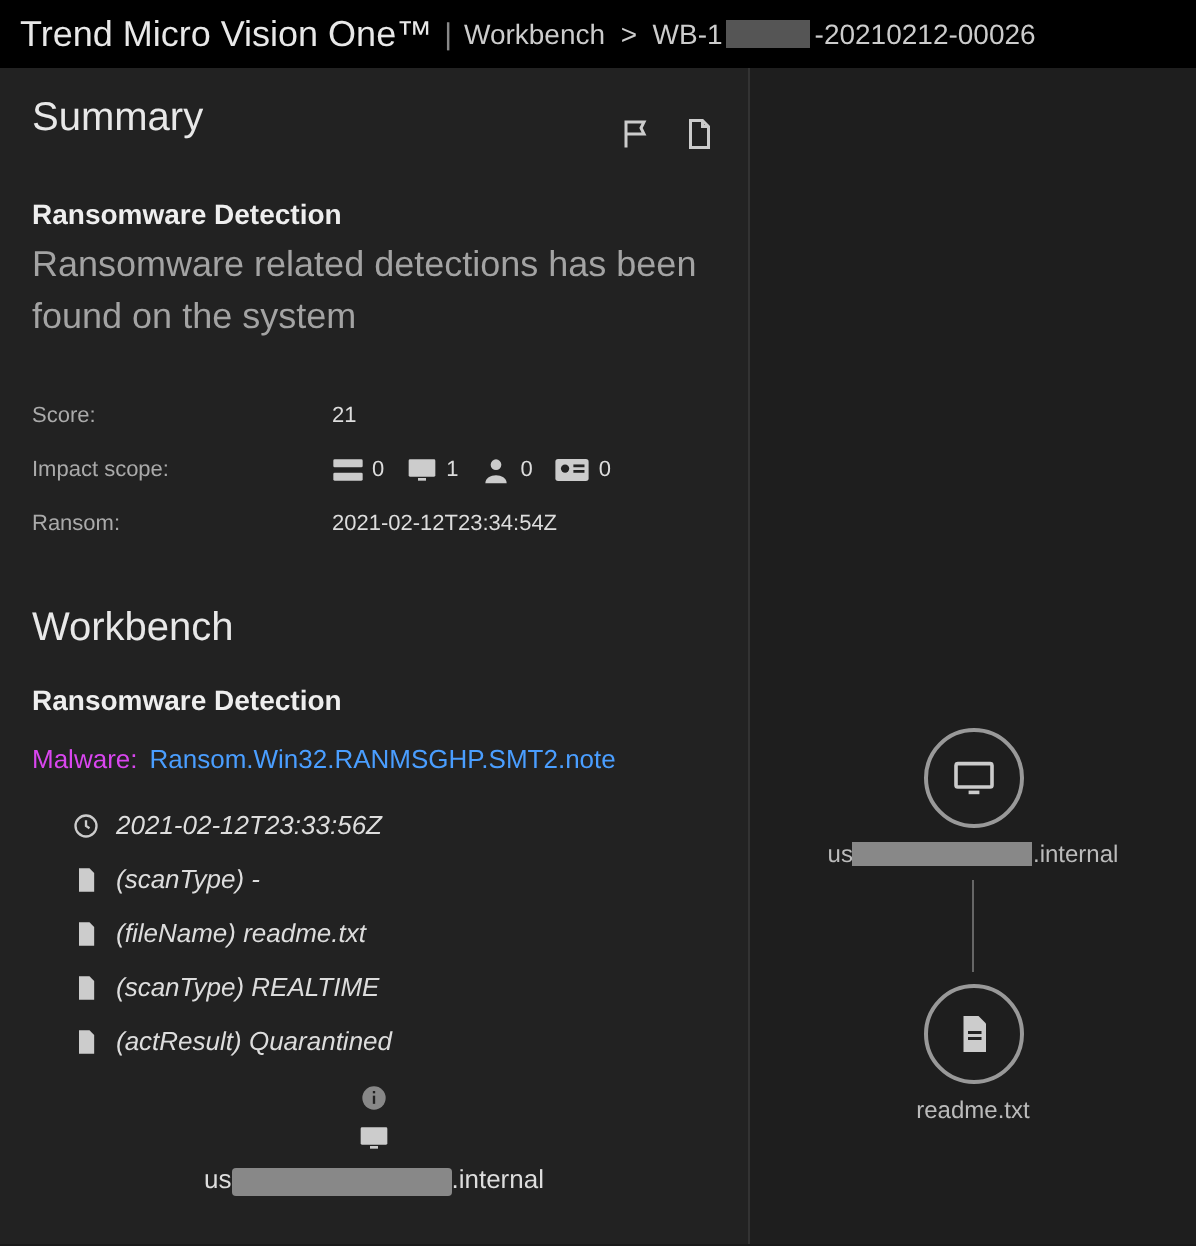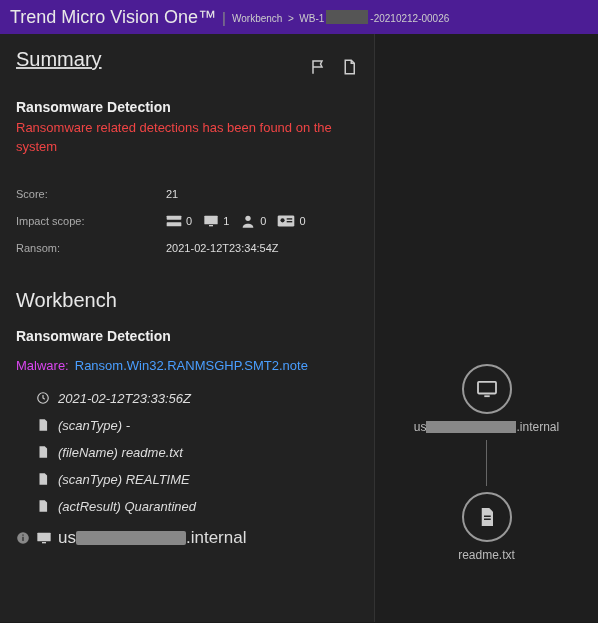--- a/index.html
+++ b/index.html
@@ -7,31 +7,31 @@
       width: 598px;
       height: 623px;
       background: #1a1a1a;
       color: #d0d0d0;
       font-family: "Segoe UI", Arial, sans-serif;
       font-size: 13px;
       overflow: hidden;
     }
     .header {
       height: 34px;
-      background: #4c1d95;
+      background: #000000;
       display: flex;
       align-items: center;
       padding: 0 10px;
       font-size: 15px;
       color: #e8e8e8;
       white-space: nowrap;
     }
     .header .app-name { font-size: 18px; font-weight: 300; }
     .header .sep { margin: 0 6px; color: #888; }
-    .header .crumb { font-size: 10px; color: #ccc; }
+    .header .crumb { font-size: 14px; color: #ccc; }
     .header .redact-h {
       display: inline-block;
       width: 42px;
       height: 14px;
       background: #555;
       vertical-align: -2px;
       margin: 0 2px;
     }
     .main {
       display: flex;
@@ -53,39 +53,38 @@
       font-size: 20px;
       font-weight: 300;
       color: #e8e8e8;
       margin-bottom: 14px;
     }
     .section-head {
       display: flex;
       justify-content: space-between;
       align-items: center;
       margin-bottom: 14px;
-      text-decoration: underline;
     }
     .icon-row { display: flex; gap: 12px; }
     .icon-btn { cursor: pointer; color: #ccc; }
     .det-title { font-weight: 600; font-size: 14px; color: #eee; margin-bottom: 4px; }
-    .det-desc { color: #ef4444; font-size: 13px; line-height: 1.45; }
+    .det-desc { color: #a3a3a3; font-size: 18px; line-height: 1.45; }
     .kv-table { margin-top: 24px; }
     .kv-row { display: flex; align-items: center; padding: 7px 0; font-size: 11px; }
     .kv-row .k { width: 150px; color: #aaa; }
     .kv-row .v { color: #ddd; display: flex; align-items: center; gap: 3px; }
     .scope-item { display: inline-flex; align-items: center; gap: 4px; margin-right: 8px; }
     .hl-section { margin-top: 28px; }
     .hl-det-title { font-weight: 600; font-size: 14px; color: #eee; margin: 16px 0 10px; }
     .hl-row { display: flex; align-items: center; gap: 6px; padding: 4px 0; font-size: 13px; }
     .hl-row .lab { color: #d946ef; }
     .hl-row a { color: #4a9eff; text-decoration: none; cursor: pointer; }
     .hl-list { margin-top: 8px; padding-left: 20px; }
     .hl-item { display: flex; align-items: center; gap: 8px; padding: 6px 0; font-size: 13px; color: #ddd; font-style: italic; }
-    .endpoint-row { display: flex; align-items: center; gap: 6px; padding: 8px 0 0; font-size: 17px; color: #ddd; }
+    .endpoint-row { display: flex; align-items: center; gap: 6px; padding: 8px 0 0; font-size: 13px; color: #ddd; flex-direction: column; }
     .redact { display: inline-block; height: 14px; background: #888; border-radius: 2px; vertical-align: middle; }
     .graph {
       position: absolute;
       top: 330px;
       left: 0; right: 0;
       display: flex;
       flex-direction: column;
       align-items: center;
     }
     .node-circle {

